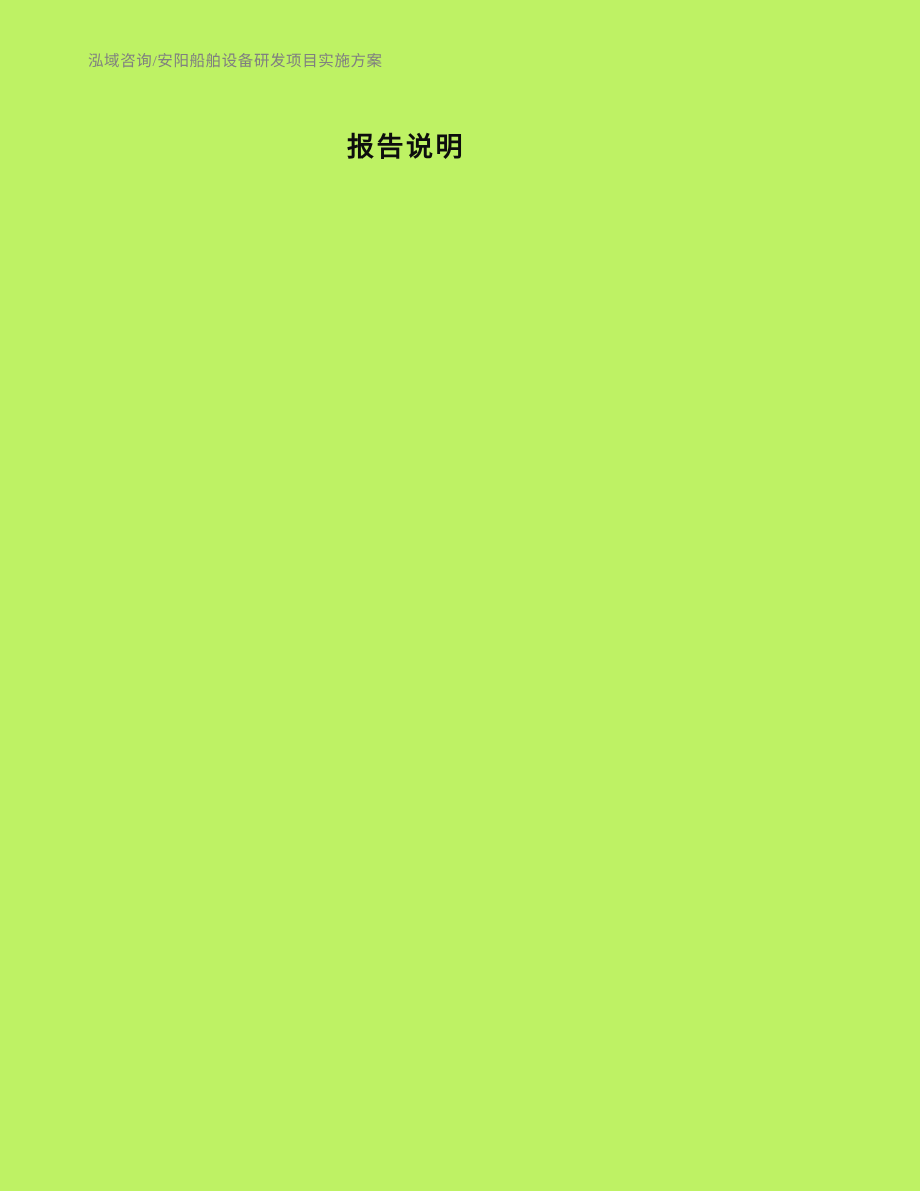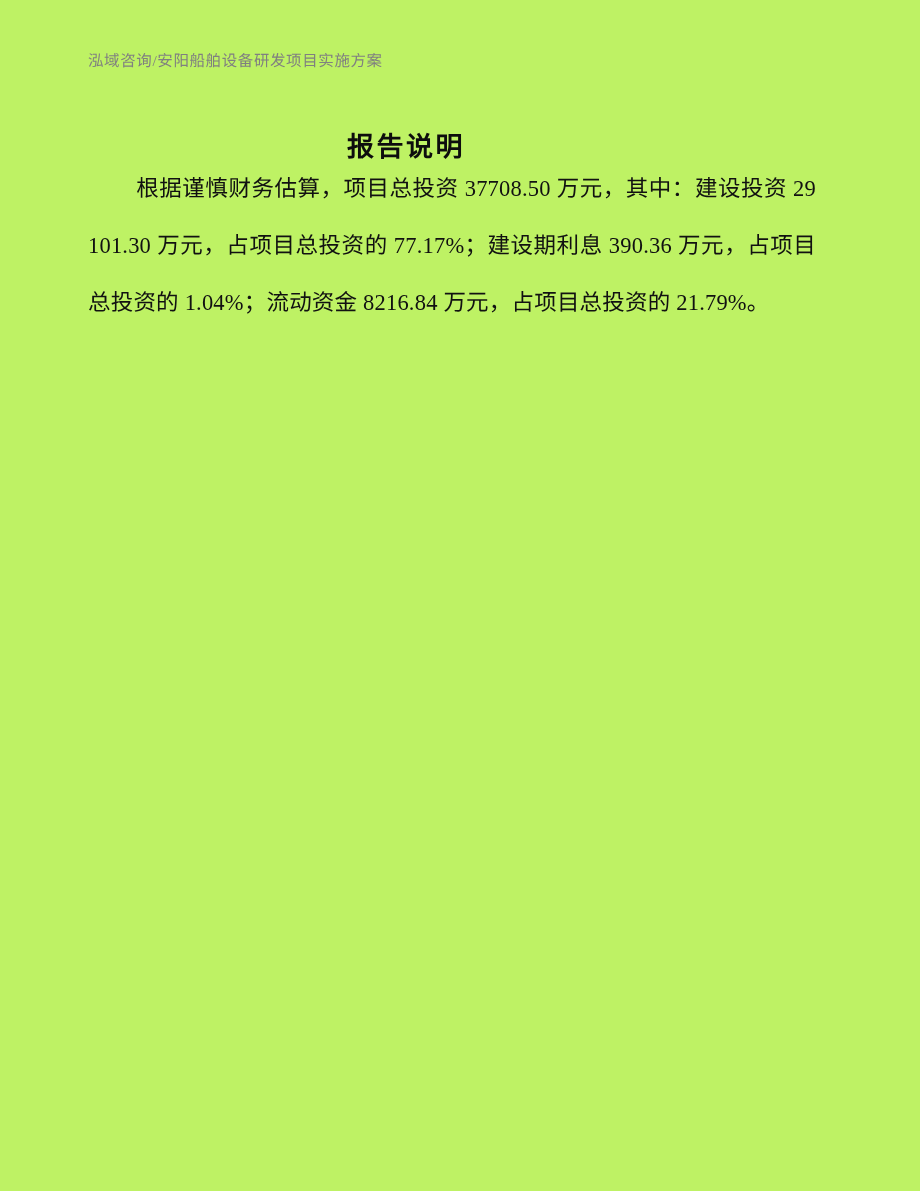--- a/index.html
+++ b/index.html
@@ -82,19 +82,18 @@
 
 <div class="page">
 
   <div class="doc-header">泓域咨询/安阳船舶设备研发项目实施方案</div>
 
   <h1 class="doc-title">报告说明</h1>
 
   <div class="body-block">
 
 
-    <p class="para"><span class="indent"></span><span>根据谨慎财务估算，项目总投资 37708.50 万元，其中：建设投资 29101.30 万元，占项目总投资的 77.17%；建设期利息 390.36 万元，占项目总投资的 1.04%；流动资金 8216.84 万元，占项目总投资的 21.79%。</span></p>
 
 
 
   </div>
 
 </div>
 
 </body></html>

